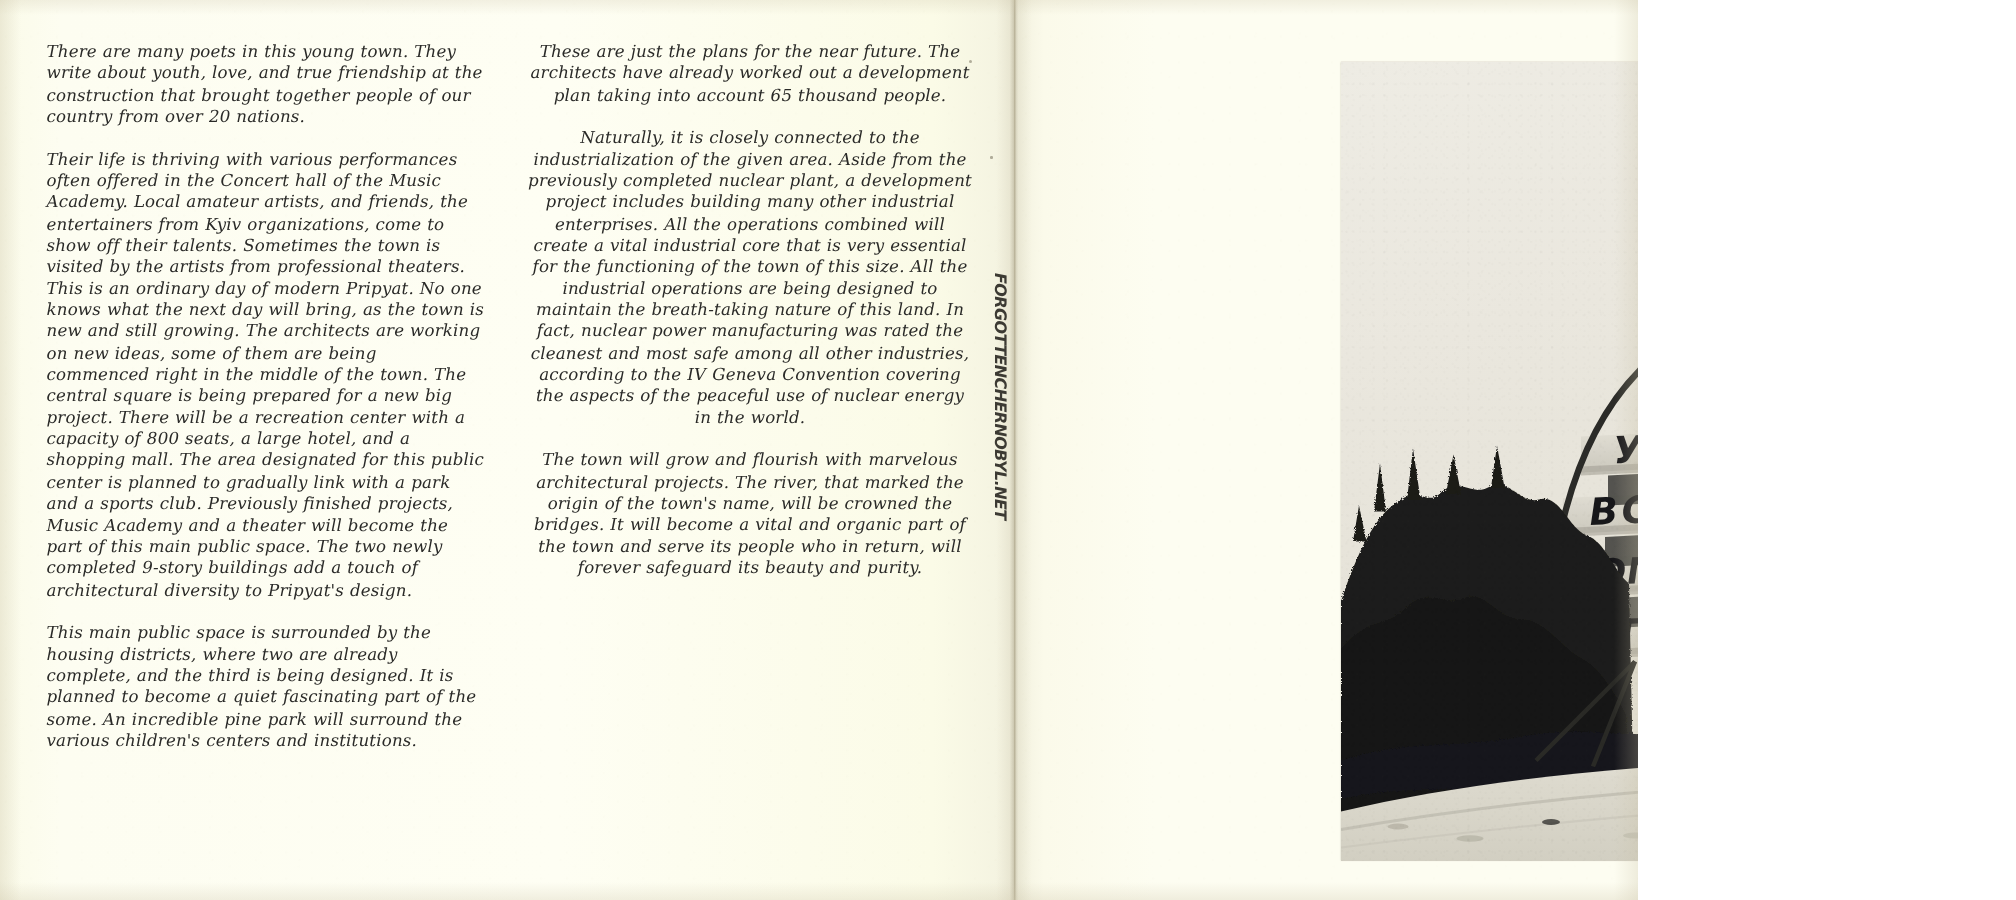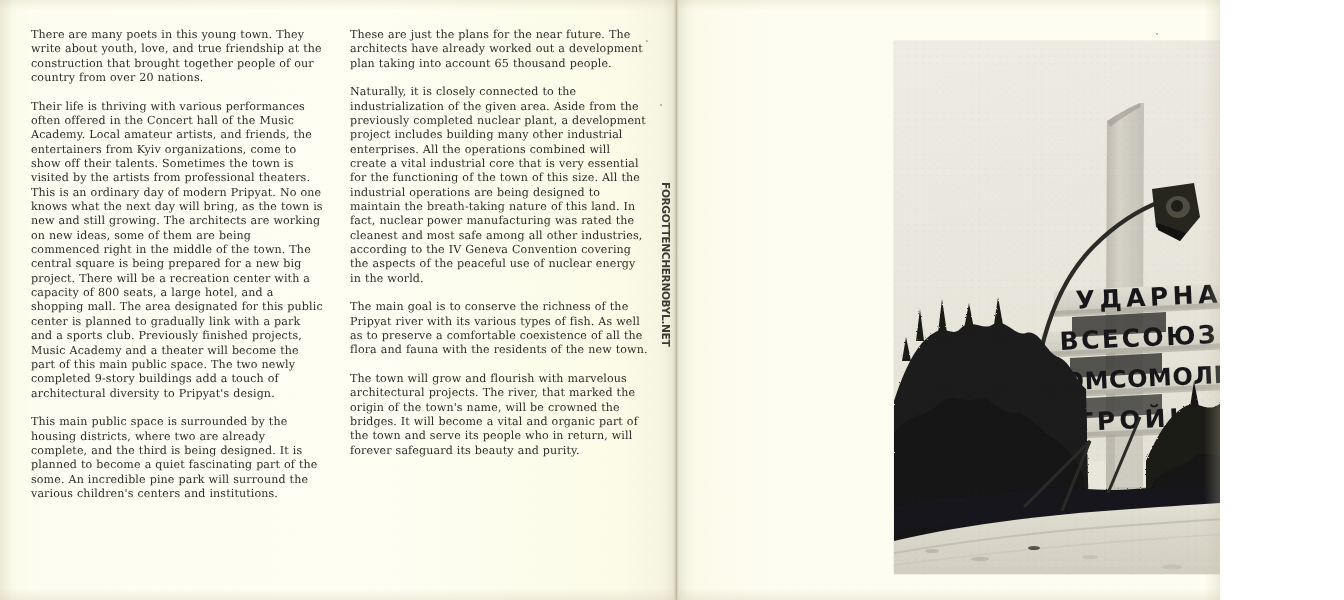--- a/index.html
+++ b/index.html
@@ -11,24 +11,25 @@
   body {
     width: 1344px;
     height: 600px;
     overflow: hidden;
     font-family: "DejaVu Serif", "Liberation Serif", serif;
   }
 
   
   .spread {
     position: relative;
-    width: 1220px;
+    width: 1092px;
     height: 600px;
     background: #fdfdf0;
     overflow: hidden;
+    font-style: italic;
   }
 
   
   .page {
     position: absolute;
     top: 0;
     height: 600px;
   }
   .page-left {
     left: 0;
@@ -106,21 +107,21 @@
     position: absolute;
     top: 28px;
     font-family: "DejaVu Serif", "Liberation Serif", serif;
     font-size: 11.1px;
     line-height: 14.35px;
     color: #2a2a28;
     letter-spacing: 0.12px;
     text-rendering: geometricPrecision;
   }
   .col-1 { left: 31px; width: 292px; }
-  .col-2 { left: 350px; width: 300px; }
+  .col-2 { left: 350px; width: 300px; text-align: center; }
 
   .col p {
     margin: 0 0 14.3px 0;
     padding: 0;
     word-spacing: 0.3px;
   }
   .col p:last-child { margin-bottom: 0; }
 
   
   .watermark {
@@ -198,21 +199,20 @@
 
   <div class="col col-1">
     <p>There are many poets in this young town. They write about youth, love, and true friendship at the construction that brought together people of our country from over 20 nations.</p>
     <p>Their life is thriving with various performances often offered in the Concert hall of the Music Academy. Local amateur artists, and friends, the entertainers from Kyiv organizations, come to show off their talents. Sometimes the town is visited by the artists from professional theaters. This is an ordinary day of modern Pripyat. No one knows what the next day will bring, as the town is new and still growing. The architects are working on new ideas, some of them are being commenced right in the middle of the town. The central square is being prepared for a new big project. There will be a recreation center with a capacity of 800 seats, a large hotel, and a shopping mall. The area designated for this public center is planned to gradually link with a park and a sports club. Previously finished projects, Music Academy and a theater will become the part of this main public space. The two newly completed 9-story buildings add a touch of architectural diversity to Pripyat's design.</p>
     <p>This main public space is surrounded by the housing districts, where two are already complete, and the third is being designed. It is planned to become a quiet fascinating part of the some. An incredible pine park will surround the various children's centers and institutions.</p>
   </div>
 
   <div class="col col-2">
     <p>These are just the plans for the near future. The architects have already worked out a development plan taking into account 65 thousand people.</p>
     <p>Naturally, it is closely connected to the industrialization of the given area. Aside from the previously completed nuclear plant, a development project includes building many other industrial enterprises. All the operations combined will create a vital industrial core that is very essential for the functioning of the town of this size. All the industrial operations are being designed to maintain the breath-taking nature of this land. In fact, nuclear power manufacturing was rated the cleanest and most safe among all other industries, according to the IV Geneva Convention covering the aspects of the peaceful use of nuclear energy in the world.</p>
-    <p>The main goal is to conserve the richness of the Pripyat river with its various types of fish. As well as to preserve a comfortable coexistence of all the flora and fauna with the residents of the new town.</p>
     <p>The town will grow and flourish with marvelous architectural projects. The river, that marked the origin of the town's name, will be crowned the bridges. It will become a vital and organic part of the town and serve its people who in return, will forever safeguard its beauty and purity.</p>
   </div>
 
   <div class="gutter"></div>
   <div class="gutter-line"></div>
 
   <div class="watermark">FORGOTTENCHERNOBYL.NET</div>
 
   <div class="photo">
     <svg viewBox="0 0 400 533" preserveAspectRatio="none">

